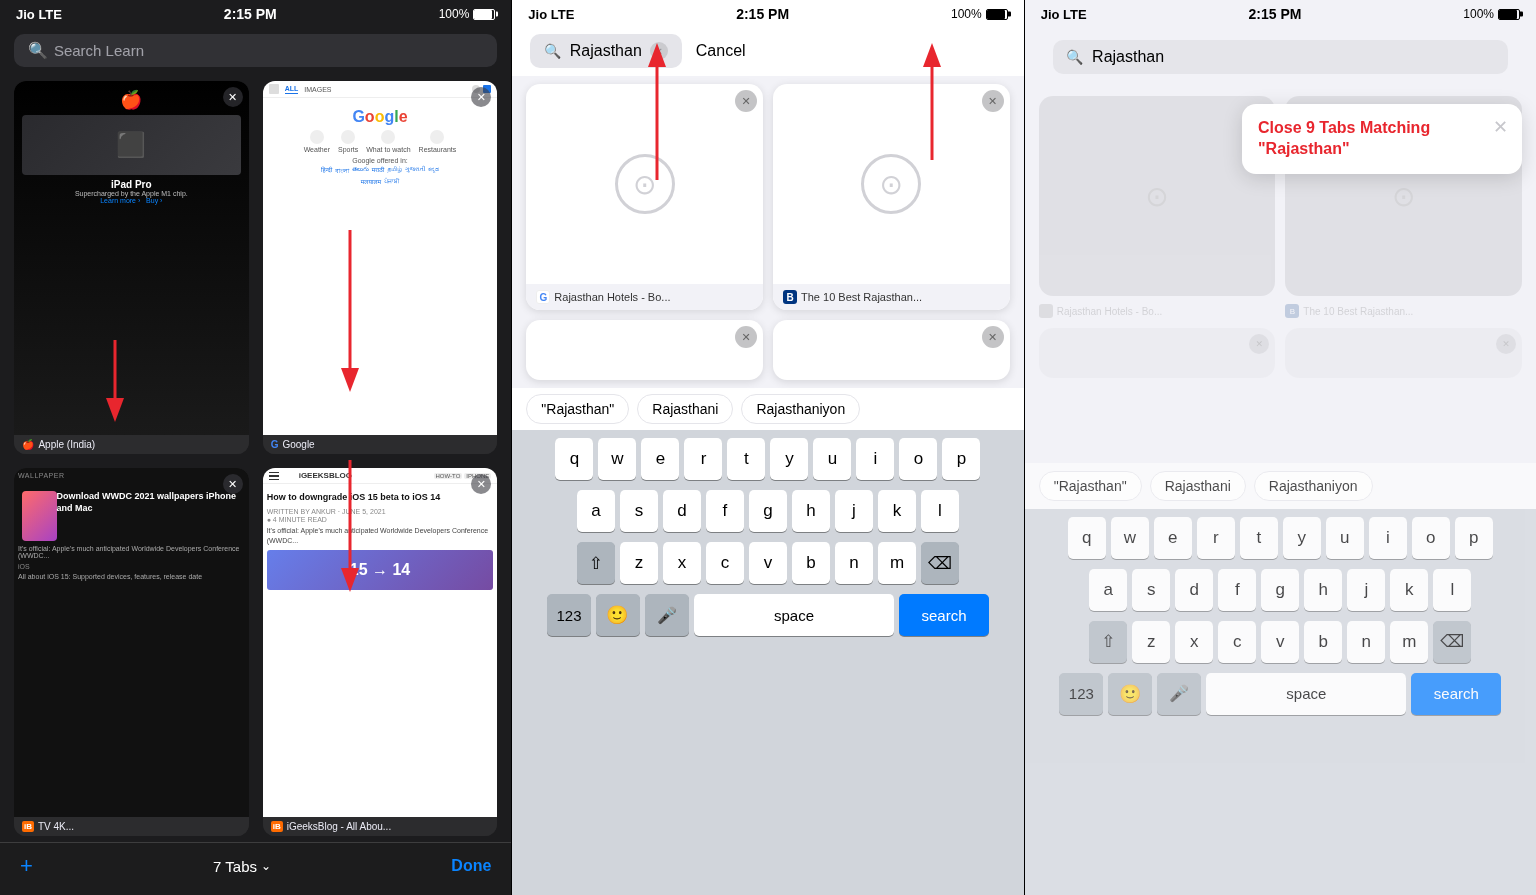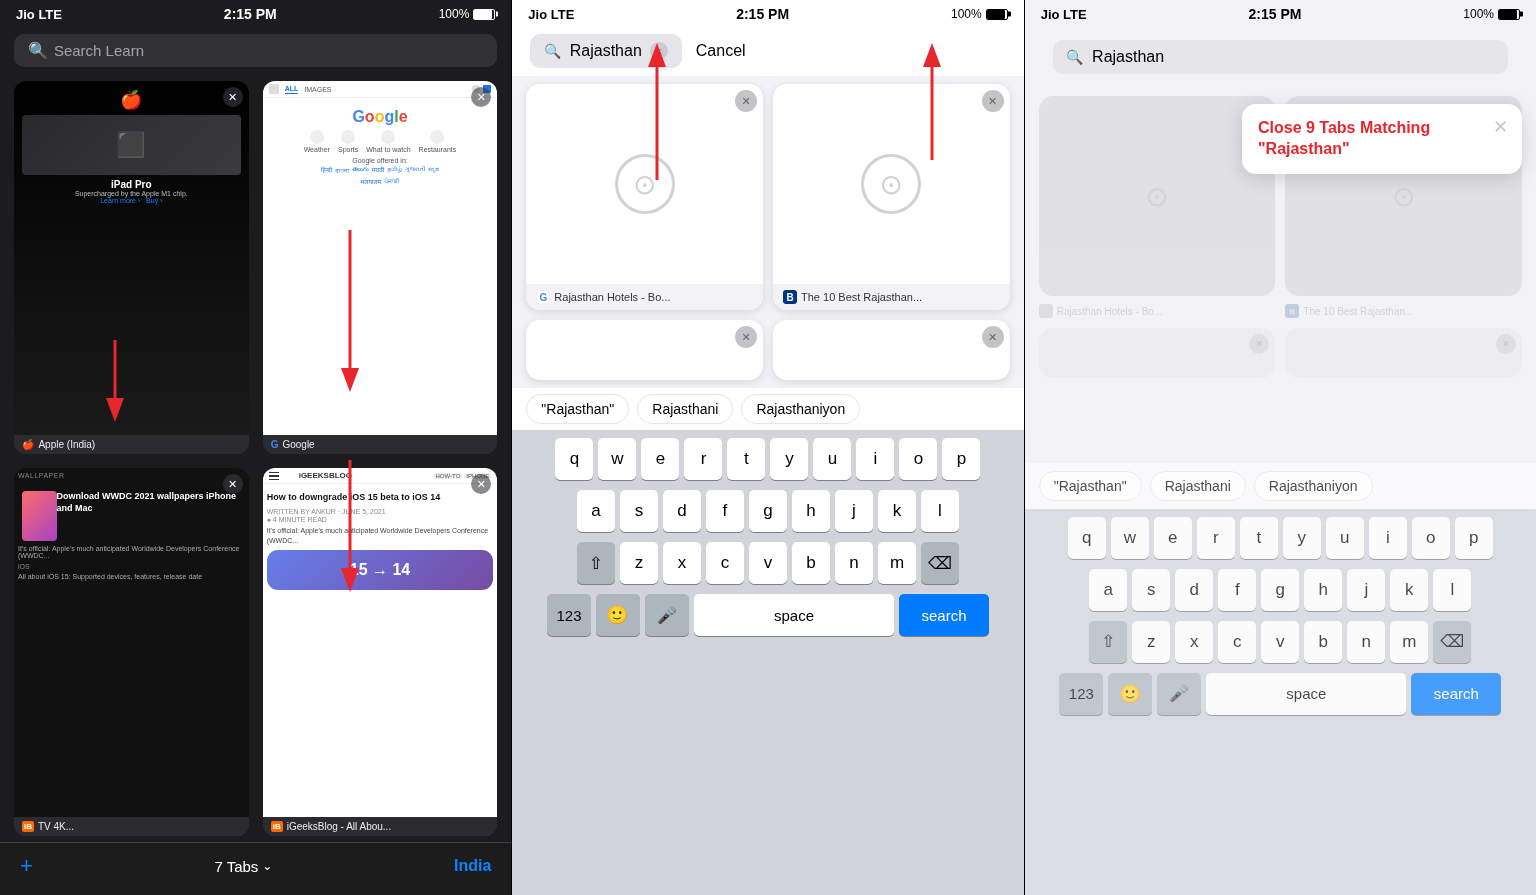--- a/index.html
+++ b/index.html
@@ -251,21 +251,21 @@
       color: #444;
       line-height: 1.4;
     }
     .blog-downgrade-img {
       background: linear-gradient(135deg, #667eea 0%, #764ba2 100%);
       height: 40px;
       display: flex;
       align-items: center;
       justify-content: center;
       margin-top: 4px;
-      border-radius: 11px;
+      border-radius: 3px;
     }
 
     
     .tv-content {
       background: #111;
       flex: 1;
       padding: 4px;
     }
     .tv-wallpaper-text {
       font-size: 7px;
@@ -864,21 +864,21 @@
       <line x1="350" y1="460" x2="350" y2="580" stroke="#e8262e" stroke-width="3" marker-end="url(#arrowhead1)"></line>
     </svg>
   </div>
 
   <div class="bottom-toolbar">
     <span class="bottom-add">+</span>
     <span class="bottom-tabs">
       <span>7 Tabs</span>
       <span style="font-size:12px;">⌄</span>
     </span>
-    <span class="bottom-done">India</span>
+    <span class="bottom-done">Done</span>
   </div>
 </div>
 
 <div class="panel-divider"></div>
 
 <div class="phone-panel panel2">
 
   <div class="status-bar panel2-status">
     <div class="status-bar-left">
       <span style="color:#000;">Jio  LTE</span>

